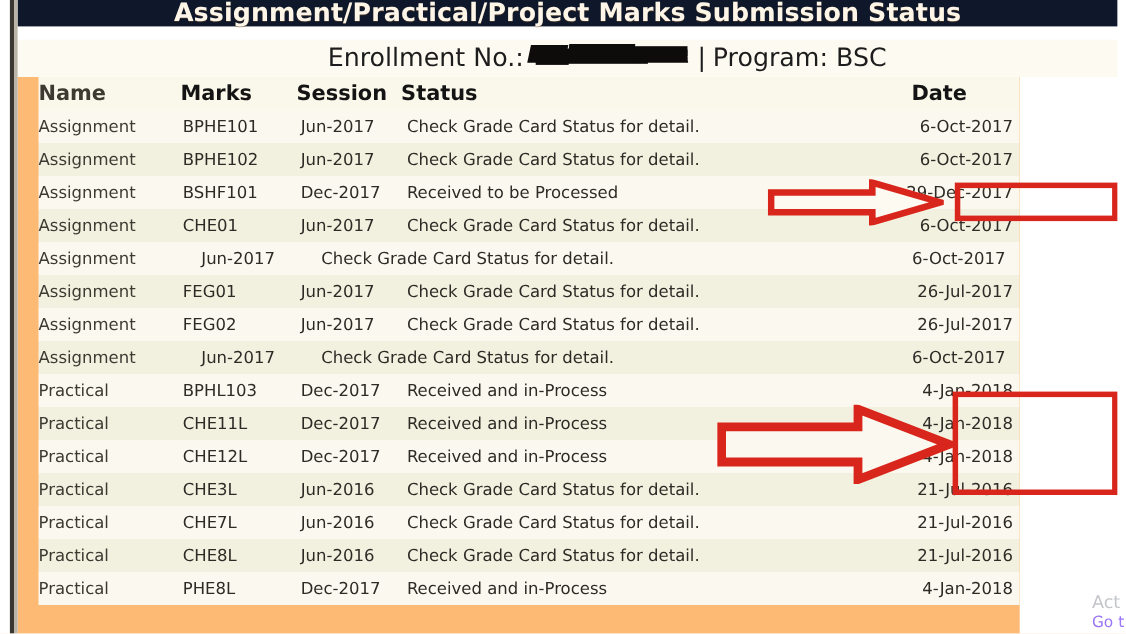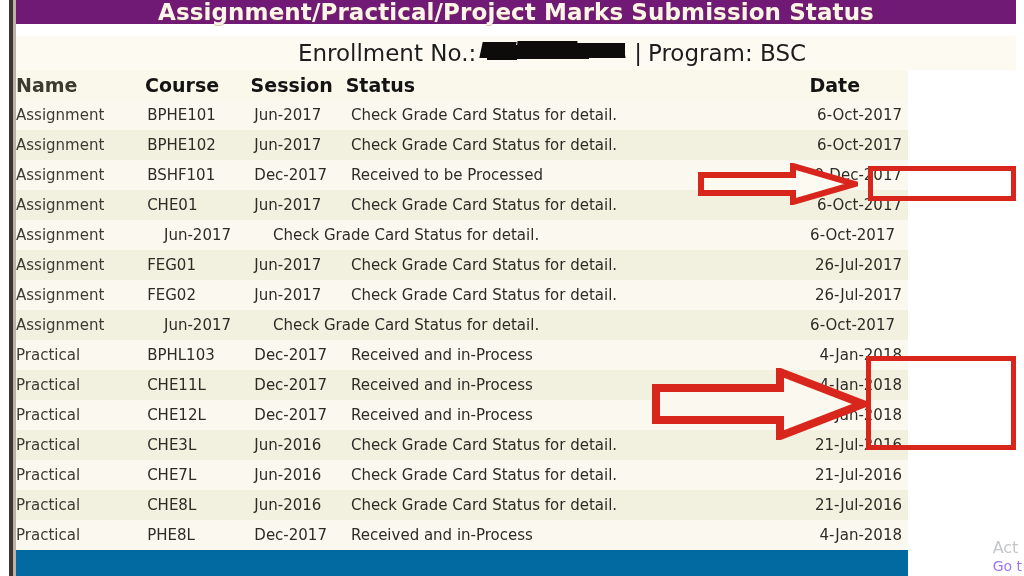--- a/index.html
+++ b/index.html
@@ -59,21 +59,21 @@
     z-index: 6;
   }
 
   
   .title-bar {
     position: absolute;
     left: 16px;
     top: 0;
     width: 1000px;
     height: 24px;
-    background: #701a75;
+    background: #0f172a;
     display: flex;
     align-items: center;
     justify-content: center;
   }
   .title-bar .title-text {
     color: #fdf6e8;
     font-size: 23px;
     font-weight: bold;
     letter-spacing: 0.1px;
     white-space: nowrap;
@@ -122,22 +122,23 @@
   .r7 { left: 6px;  top: 16px; width: 30px;  height: 3px;}
   .enroll-sep { margin: 0 6px 0 2px; }
 
   
   .table-wrap {
     position: absolute;
     left: 16px;
     top: 70px;
     width: 892px;
     height: 506px;
-    background: #0369a1;
+    background: #fdba74;
     overflow: hidden;
+    padding-left: 19px;
   }
   .trow {
     position: relative;
     height: 30px;
     display: flex;
     align-items: center;
     font-size: 15px;
     color: #2e2b26;
     white-space: nowrap;
   }
@@ -215,21 +216,21 @@
         <span class="blob r7"></span>
       </span>
       <span class="enroll-sep">|</span>
       <span>Program: BSC</span>
     </div>
   </div>
 
   <div class="table-wrap">
     <div class="trow thead">
       <div class="c-name">Name</div>
-      <div class="c-course">Course</div>
+      <div class="c-course">Marks</div>
       <div class="c-session">Session</div>
       <div class="c-status">Status</div>
       <div class="c-date">Date</div>
     </div>
     <div id="table-body">
         <div class="trow norm">
           <div class="c-name">Assignment</div>
           <div class="c-course">BPHE101</div>
           <div class="c-session">Jun-2017</div>
           <div class="c-status">Check Grade Card Status for detail.</div>

